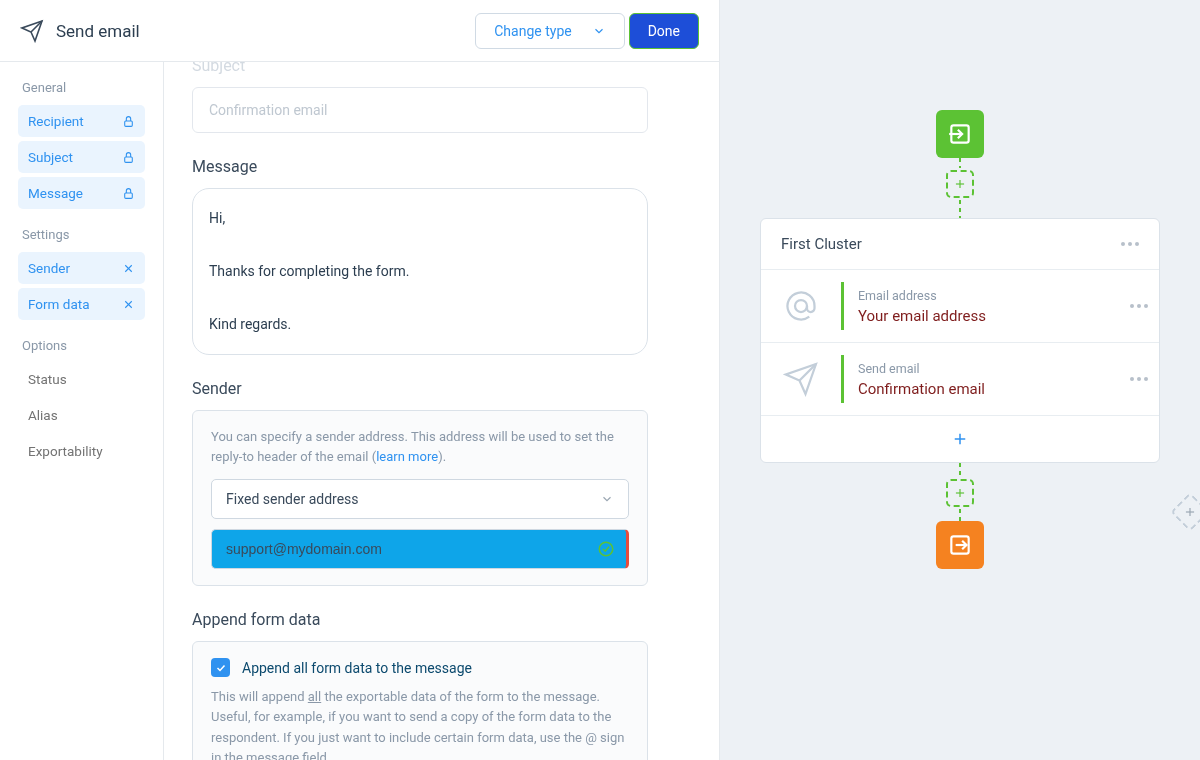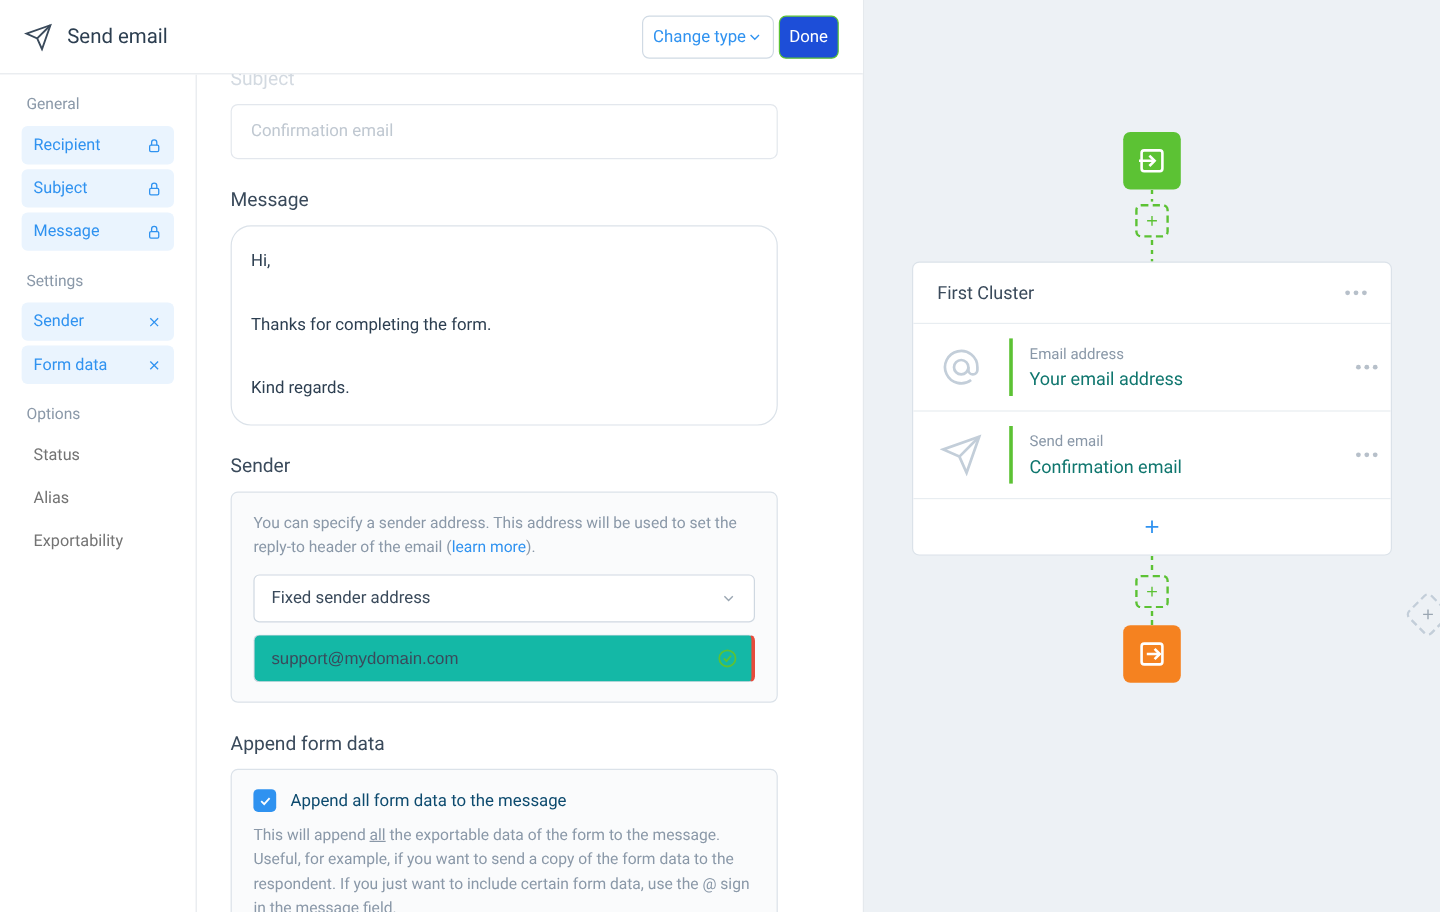--- a/index.html
+++ b/index.html
@@ -38,26 +38,26 @@
     gap: 12px;
     flex: 1;
   }
   .left-header .title-wrap svg { width: 24px; height: 24px; }
   .left-header .title {
     font-size: 17px;
     color: #2c3e50;
   }
   .btn {
     border-radius: 6px;
-    padding: 9px 8px;
+    padding: 9px 18px;
     font-size: 14px;
     cursor: pointer;
     display: inline-flex;
     align-items: center;
-    gap: 0;
+    gap: 20px;
   }
   .btn-outline {
     background: #fff;
     border: 1px solid #d0dae4;
     color: #2f92f0;
   }
   .btn-outline svg { width: 14px; height: 14px; stroke: #2f92f0; }
   .btn-primary {
     background: #1d4ed8;
     border: 1px solid #5cc234;
@@ -163,21 +163,21 @@
   }
   .select-box svg { width: 14px; height: 14px; stroke: #9aa6b2; }
   .input-wrap {
     position: relative;
   }
   .input-box {
     width: 100%;
     border: 1px solid #cfd8e1;
     border-right: 3px solid #e74c3c;
     border-radius: 5px;
-    background: #14b8a6;
+    background: #0ea5e9;
     padding: 11px 40px 11px 14px;
     font-size: 14px;
     color: #3a4a5b;
   }
   .input-check {
     position: absolute;
     right: 14px;
     top: 50%;
     transform: translateY(-50%);
     width: 18px; height: 18px;
@@ -286,21 +286,21 @@
     margin: 12px 0;
   }
   .cluster-body {
     flex: 1;
     padding: 16px 14px;
     display: flex;
     flex-direction: column;
     justify-content: center;
   }
   .cluster-body .small { color: #8a98a8; font-size: 12.5px; margin-bottom: 4px; }
-  .cluster-body .big { color: #0f766e; font-size: 15px; }
+  .cluster-body .big { color: #7f1d1d; font-size: 15px; }
   .cluster-menu {
     width: 40px;
     display: flex; align-items: center; justify-content: center;
   }
   .cluster-add {
     padding: 14px 0;
     display: flex;
     align-items: center;
     justify-content: center;
     cursor: pointer;

